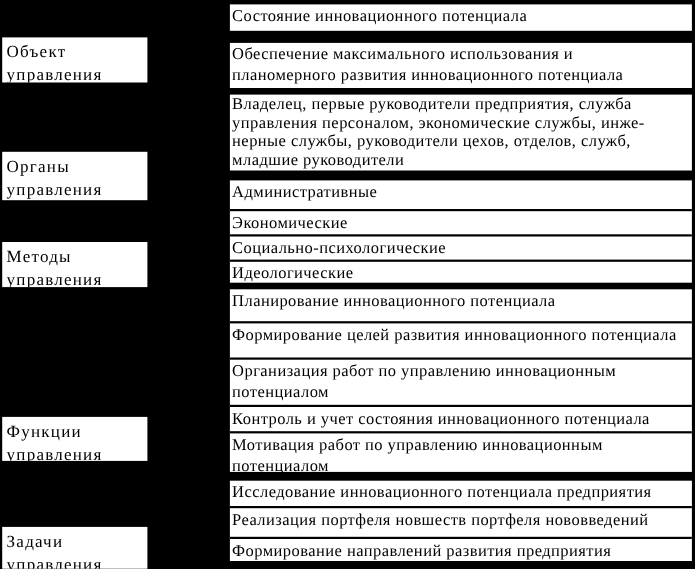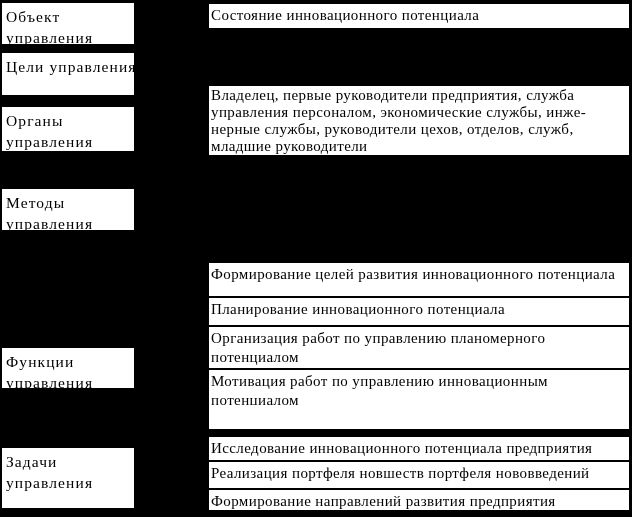--- a/index.html
+++ b/index.html
@@ -9,71 +9,81 @@
     font-family:"Liberation Serif","DejaVu Serif",serif;
     color:var(--text,#000);
   }
   .box {
     position:absolute; background:var(--box,#fff);
     box-sizing:border-box; overflow:hidden;
   }
   .label {
     left:2px; width:132px;
     font-size:15.5px; letter-spacing:1.1px; line-height:21px;
-    padding:3px 2px 0 4px; white-space:pre;
+    padding:3px 2px 0 4px; white-space:pre;margin-top:31px;
   }
   .group { left:209px; width:420px; }
   .cell {
     box-sizing:border-box; overflow:hidden;
     font-size:15px; letter-spacing:0.4px; line-height:19px;
     padding:2px 2px 0 2px; white-space:pre;
   }
   .cell + .cell { border-top:2px solid var(--line,#000); }
   .cell.tight { line-height:17px; padding-top:1px; }
 </style>
 </head>
 <body>
 
 <div class="canvas">
 
   <div class="box label" style="top:3px;height:41px">Объект
 управления</div>
 
-  <div class="box label" style="top:53px;height:42px">Цели управления</div>
 
   <div class="box label" style="top:107px;height:44px">Органы
 управления</div>
 
   <div class="box label" style="top:189px;height:41px">Методы
 управления</div>
 
   <div class="box label" style="top:348px;height:40px">Функции
 управления</div>
 
   <div class="box label" style="top:448px;height:60px">Задачи
 управления</div>
 
   <div class="box group" style="top:4px;height:24px">
     <div class="cell" style="height:24px">Состояние инновационного потенциала</div>
   </div>
 
+  <div class="box group" style="top:39px;height:41px">
+    <div class="cell" style="height:41px">Обеспечение максимального использования и
+планомерного развития инновационного потенциала</div>
+  </div>
 
   <div class="box group" style="top:86px;height:69px">
     <div class="cell tight" style="height:85px">Владелец, первые руководители предприятия, служба
 управления персоналом, экономические службы, инже-
 нерные службы, руководители цехов, отделов, служб,
 младшие руководители</div>
   </div>
 
+  <div class="box group" style="top:164px;height:93px">
+    <div class="cell" style="height:26px">Административные</div>
+    <div class="cell" style="height:23px">Экономические</div>
+    <div class="cell" style="height:23px">Социально-психологические</div>
+    <div class="cell" style="height:21px">Идеологические</div>
+  </div>
 
   <div class="box group" style="top:263px;height:166px">
+    <div class="cell" style="height:29px">Планирование инновационного потенциала</div>
     <div class="cell" style="height:33px">Формирование целей развития инновационного потенциала</div>
-    <div class="cell" style="height:29px">Планирование инновационного потенциала</div>
-    <div class="cell" style="height:43px">Организация работ по управлению планомерного
+    <div class="cell" style="height:43px">Организация работ по управлению инновационным
 потенциалом</div>
+    <div class="cell" style="height:24px">Контроль и учет состояния инновационного потенциала</div>
     <div class="cell" style="height:37px">Мотивация работ по управлению инновационным
 потенциалом</div>
   </div>
 
   <div class="box group" style="top:437px;height:73px">
     <div class="cell" style="height:23px">Исследование инновационного потенциала предприятия</div>
     <div class="cell" style="height:28px">Реализация портфеля новшеств портфеля нововведений</div>
     <div class="cell" style="height:24px">Формирование направлений развития предприятия</div>
   </div>
 

